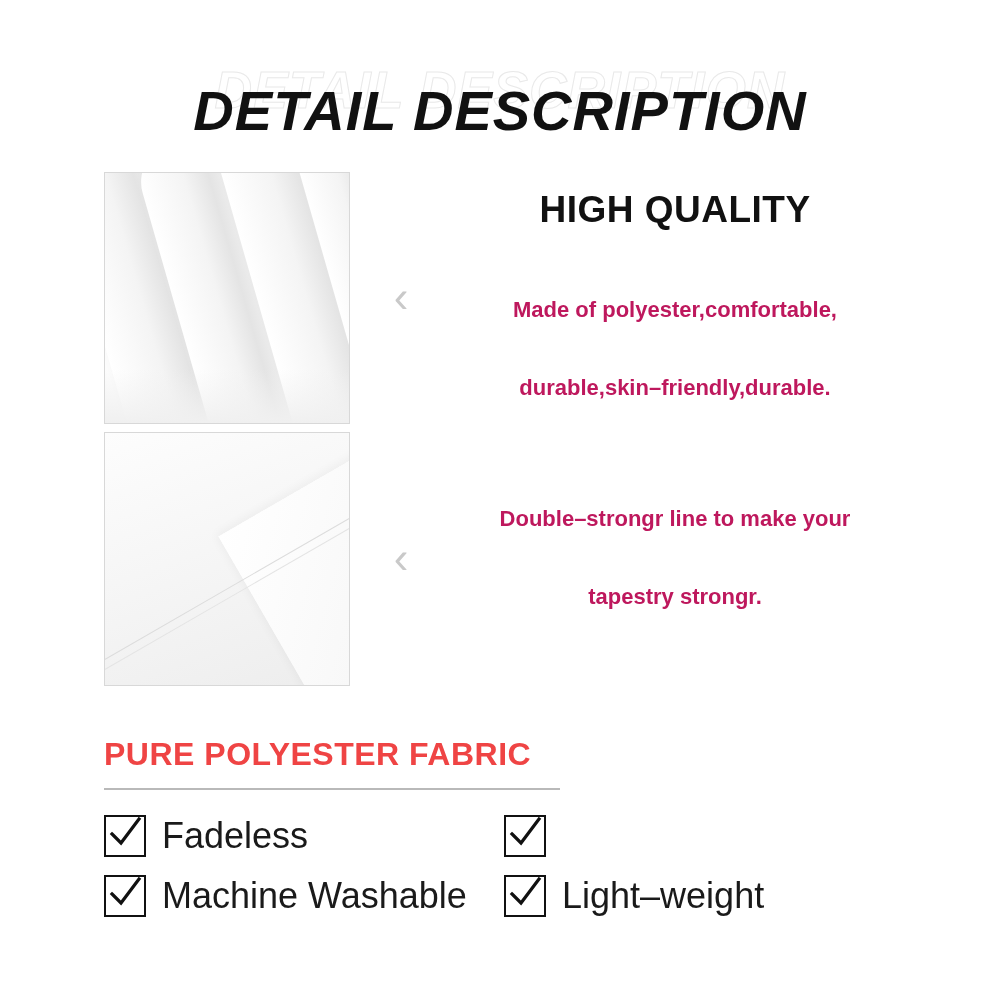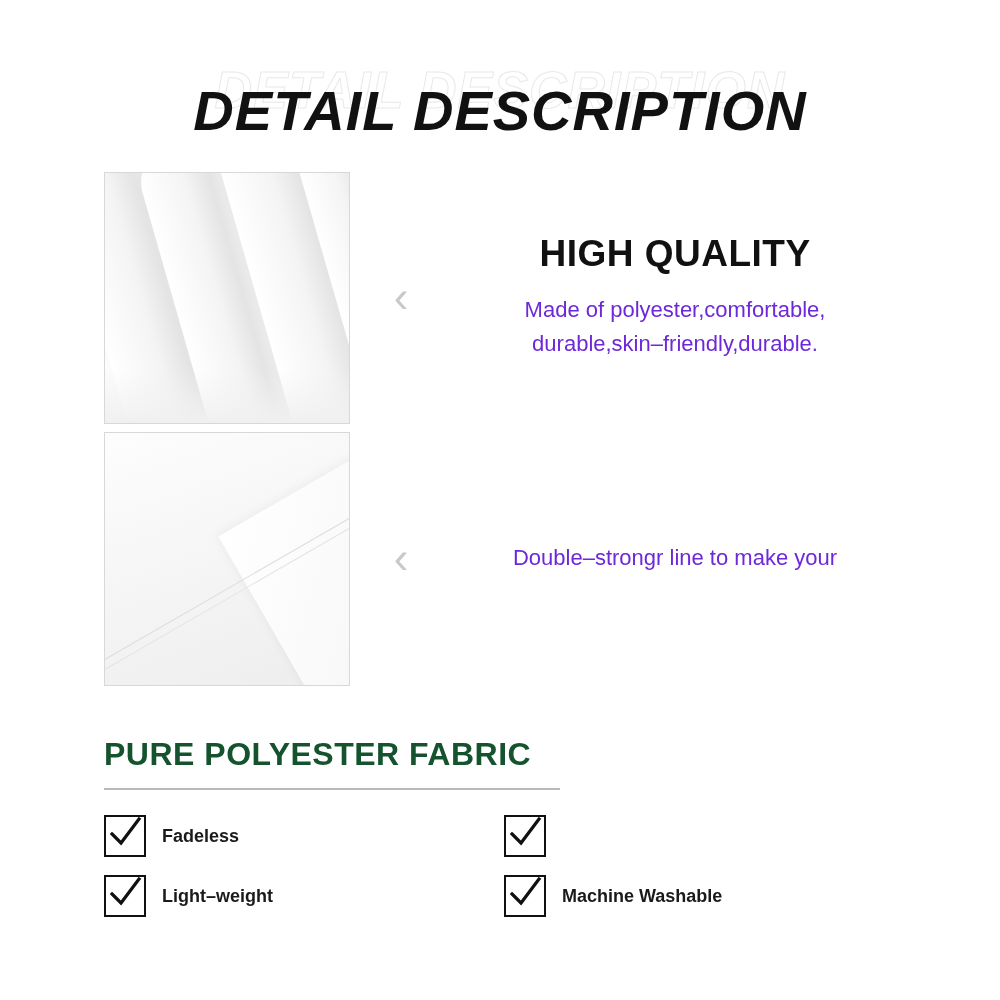--- a/index.html
+++ b/index.html
@@ -161,50 +161,52 @@
     position: absolute;
     left: 430px;
     width: 490px;
     top: 0;
     height: 100%;
     display: flex;
     flex-direction: column;
     justify-content: center;
     align-items: center;
     text-align: center;
+    gap: 44px;
   }
   .feature-title {
     font-size: 37px;
     font-weight: bold;
     letter-spacing: 0.5px;
     color: #111111;
     margin-bottom: 18px;
     white-space: nowrap;
   }
   .feature-desc {
     font-size: 22px;
     line-height: 1.55;
-    color: #6d28d9;
+    color: #be185d;
+    font-weight: bold;
   }
 
   
   .bottom {
     position: absolute;
     left: 0;
     top: 736px;
     width: 1000px;
   }
   .bottom-title {
     position: absolute;
     left: 104px;
     top: 0;
     font-size: 32px;
     font-weight: bold;
     letter-spacing: 0.5px;
-    color: #14532d;
+    color: #ef4444;
     white-space: nowrap;
   }
   .bottom-rule {
     position: absolute;
     left: 104px;
     top: 52px;
     width: 456px;
     height: 2px;
     background: #b9b9b9;
   }
@@ -231,24 +233,23 @@
     flex: 0 0 auto;
   }
   .checkbox svg {
     position: absolute;
     left: 2px;
     top: 0px;
     width: 34px;
     height: 34px;
   }
   .check-label {
-    font-size: 18px;
+    font-size: 36px;
     color: #1a1a1a;
     white-space: nowrap;
-    font-weight: bold;
   }
 </style>
 </head>
 <body>
 
 <div class="header">
   <div class="ghost-title">DETAIL DESCRIPTION</div>
   <div class="main-title">DETAIL DESCRIPTION</div>
 </div>
 
@@ -275,20 +276,21 @@
     <div class="thumb-inner">
       <div class="hem-bg"></div>
       <div class="hem-corner"></div>
       <div class="hem-line l1"></div>
       <div class="hem-line l2"></div>
     </div>
   </div>
   <div class="arrow">‹</div>
   <div class="feature-text">
     <div class="feature-desc">Double–strongr line to make your</div>
+    <div class="feature-desc">tapestry strongr.</div>
   </div>
 </div>
 
 <div class="bottom">
   <div class="bottom-title">PURE POLYESTER FABRIC</div>
   <div class="bottom-rule"></div>
   <div class="check-grid">
 
     <div class="check-item">
       <span class="checkbox">
@@ -306,26 +308,26 @@
           </svg>
       </span>
     </div>
 
     <div class="check-item">
       <span class="checkbox">
         <svg viewBox="0 0 34 34" aria-hidden="true">
             <path d="M4 17 L13 26 L31 2" fill="none" stroke="#111111" stroke-width="3.2" stroke-linecap="square"></path>
           </svg>
       </span>
-      <span class="check-label">Light–weight</span>
+      <span class="check-label">Machine Washable</span>
     </div>
 
     <div class="check-item">
       <span class="checkbox">
         <svg viewBox="0 0 34 34" aria-hidden="true">
             <path d="M4 17 L13 26 L31 2" fill="none" stroke="#111111" stroke-width="3.2" stroke-linecap="square"></path>
           </svg>
       </span>
-      <span class="check-label">Machine Washable</span>
+      <span class="check-label">Light–weight</span>
     </div>
 
   </div>
 </div>
 
 </body></html>

